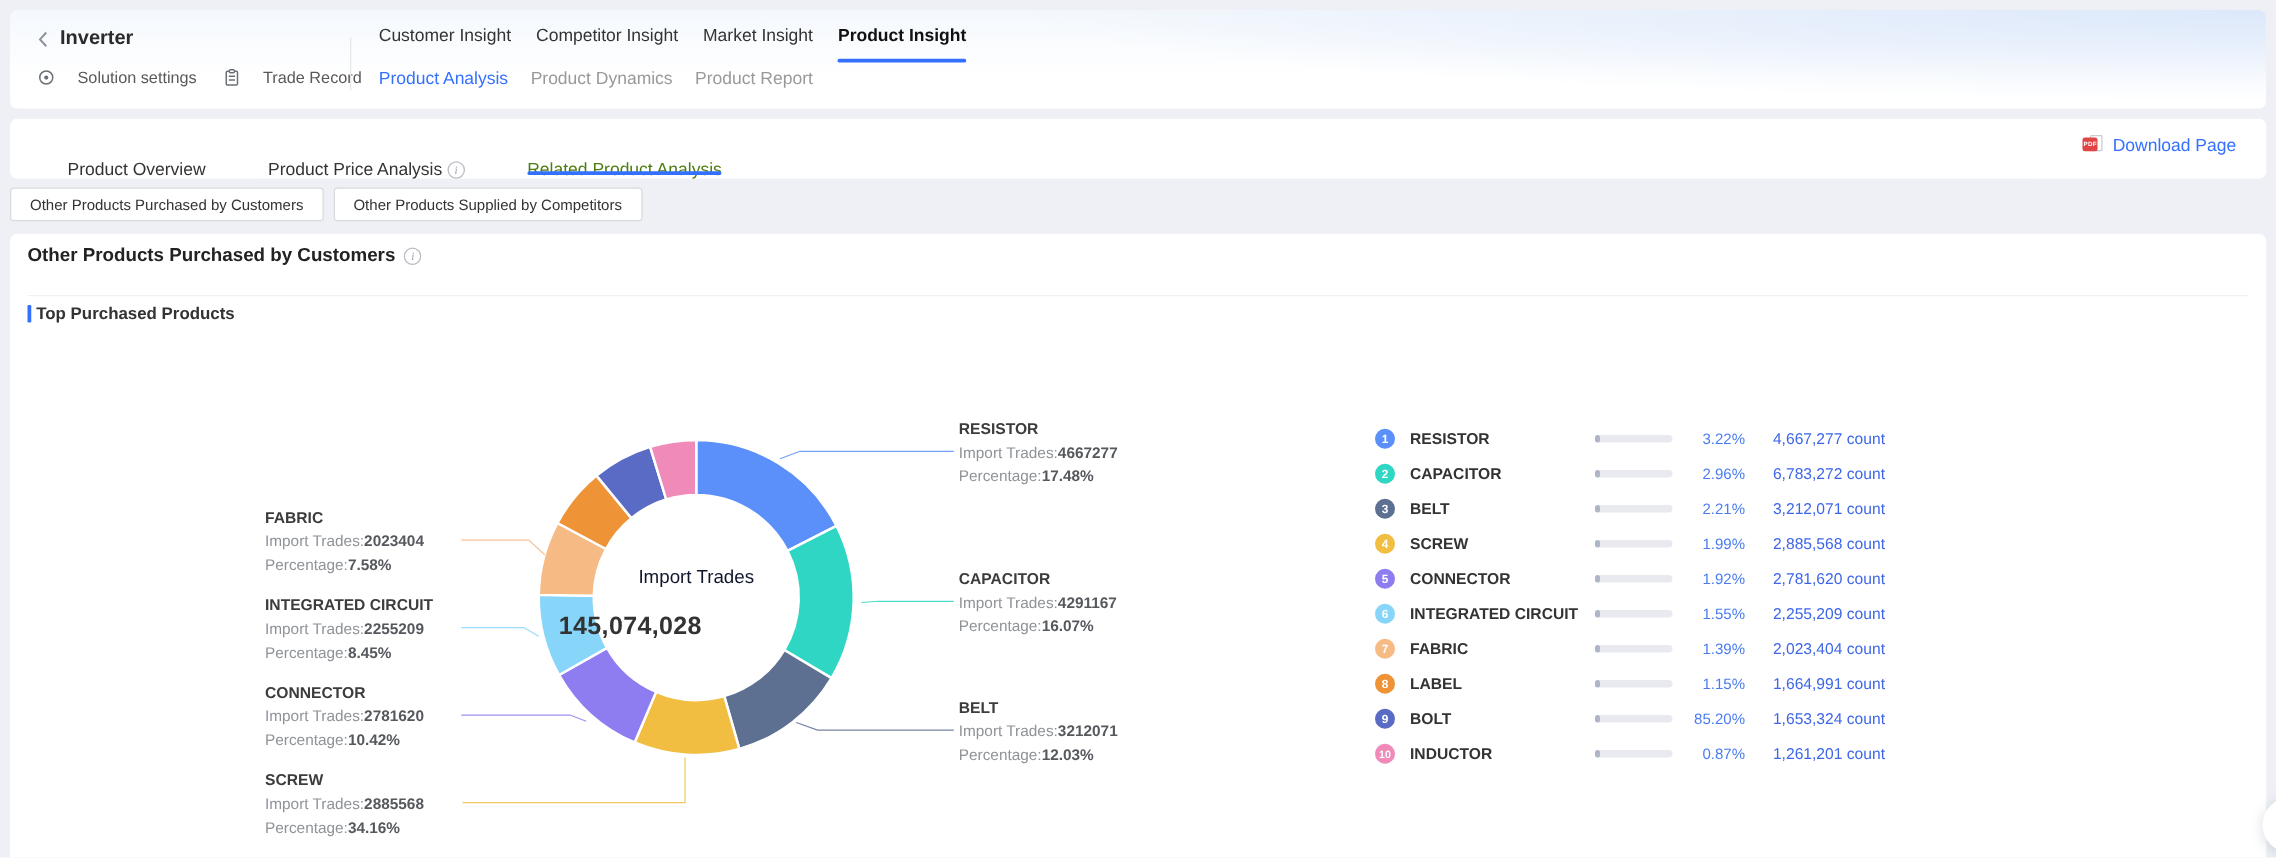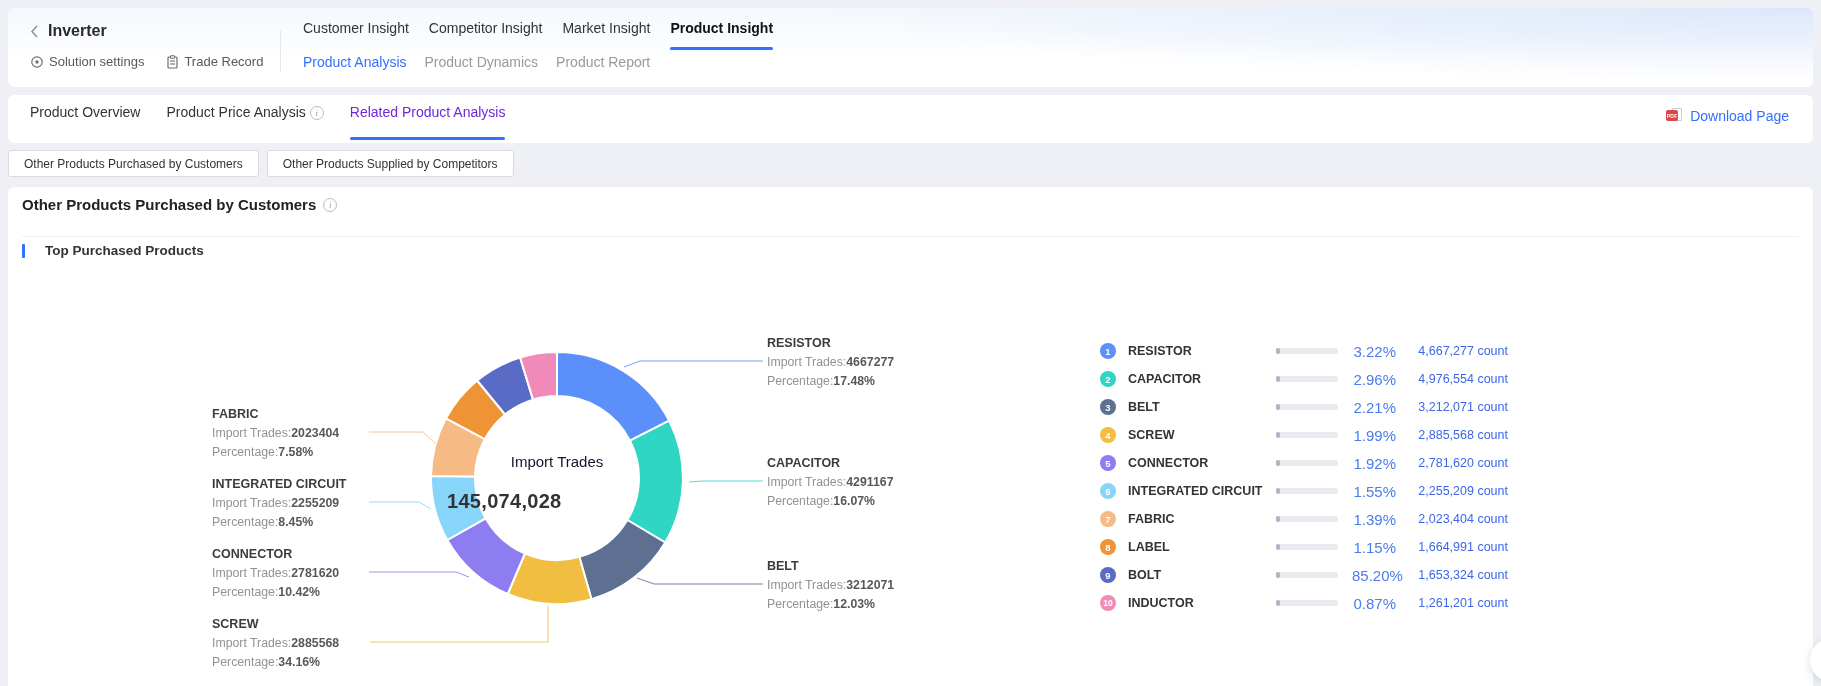--- a/index.html
+++ b/index.html
@@ -10,38 +10,38 @@
 
   
   .header-card { left:8px; top:8px; width:1805px; height:79px;
      background: radial-gradient(120% 200% at 100% 0%, #dce8fa 0%, rgba(255,255,255,0) 46%),
                  linear-gradient(to bottom, #f4f8fd, #ffffff 65%);
   }
   .back-row { position:absolute; left:22px; top:14px; display:flex; align-items:center; gap:8px; }
   .back-icon { width:10px; height:16px; display:inline-flex; align-items:center; cursor:pointer; }
   .page-title { font-size:16px; font-weight:700; color:#2b2b2b; }
   .header-links { position:absolute; left:22px; top:46px; display:flex; gap:22px; }
-  .header-link { display:flex; align-items:center; gap:5px; font-size:13px; color:#595959; cursor:pointer; }
+  .header-link { display:flex; align-items:center; gap:18px; font-size:13px; color:#595959; cursor:pointer; }
   .header-divider { position:absolute; left:272px; top:22px; width:1px; height:42px; background:#e4e7ec; }
 
   .main-tabs { position:absolute; left:295px; top:12px; display:flex; gap:20px; }
   .main-tab { font-size:14px; color:#333; cursor:pointer; position:relative; padding-bottom:4px; }
   .main-tab.active { font-weight:700; color:#111; }
   .main-tab.active::after { content:""; position:absolute; left:0; right:0; bottom:-10px;
      height:3px; border-radius:2px; background:#3370FF; }
   .sub-tabs { position:absolute; left:295px; top:46px; display:flex; gap:18px; }
   .sub-tab { font-size:14px; color:#999; cursor:pointer; }
   .sub-tab.active { color:#3370FF; }
 
   
   .toolbar-card { left:8px; top:95px; width:1805px; height:48px; }
   .toolbar-tabs { position:absolute; left:22px; top:0; height:48px; display:flex; gap:26px; }
-  .toolbar-tab { position:relative; display:flex; align-items:flex-start; padding-top:9px;
-     font-size:14px; color:#333; cursor:pointer; gap:4px; }
-  .toolbar-tab.active { color:#6d28d9; }
+  .toolbar-tab { position:relative; display:flex; align-items:flex-end; padding-top:9px;
+     font-size:14px; color:#333; cursor:pointer; gap:4px;margin-left:24px; }
+  .toolbar-tab.active { color:#4d7c0f; }
   .toolbar-tab.active::after { content:""; position:absolute; left:0; right:0; bottom:3px;
      height:3px; border-radius:2px; background:#3370FF; }
   .download { position:absolute; right:24px; top:12px; display:flex; align-items:center; gap:6px;
      font-size:14px; color:#3370FF; cursor:pointer; }
   .pdf-icon { position:relative; width:18px; height:17px; }
   .pdf-page { position:absolute; left:6px; top:1px; width:10px; height:13px; background:#fff;
      border:1px solid #c9ccd4; border-radius:1px; }
   .pdf-badge { position:absolute; left:0; top:3px; width:12px; height:11px; background:#e04444;
      border-radius:2px; color:#fff; font-size:5px; font-weight:700; display:flex;
      align-items:center; justify-content:center; letter-spacing:.2px; }
@@ -53,21 +53,21 @@
      font-family:"Liberation Sans",sans-serif; }
 
   
   .main-card { left:8px; top:187px; width:1805px; height:499px; border-radius:6px 6px 0 0; }
   .panel-title-row { position:absolute; left:14px; top:9px; display:flex; align-items:center; gap:7px; }
   .panel-title { font-size:15px; font-weight:700; color:#222; }
   .info-icon { width:14px; height:14px; border:1px solid #b9bdc4; border-radius:50%; color:#9aa0a8;
      font-size:9px; font-style:italic; font-family:"Liberation Serif",serif;
      display:inline-flex; align-items:center; justify-content:center; cursor:pointer; }
   .panel-divider { position:absolute; left:14px; right:14px; top:49px; height:1px; background:#f0f1f4; }
-  .section-row { position:absolute; left:14px; top:56px; display:flex; align-items:center; gap:20px; }
+  .section-row { position:absolute; left:14px; top:56px; display:flex; align-items:center; gap:4px; }
   .section-bar { width:3px; height:14px; background:#3370FF; border-radius:1px; }
   .section-title { font-size:13.5px; font-weight:700; color:#333; }
 
   
   #chart-svg { position:absolute; left:0; top:0; pointer-events:none; }
   .center-label { position:absolute; left:457px; top:453px; width:200px; text-align:center;
      font-size:15px; color:#0f172a; }
   .center-value { position:absolute; left:447px; top:490px; width:220px; 
      font-size:20px; font-weight:600; color:#333; letter-spacing:.3px; }
   .callout { position:absolute; width:190px; line-height:19px; font-size:12.3px; }
@@ -78,21 +78,21 @@
   
   .rank-list { position:absolute; left:1100px; top:337px; width:430px; }
   .rank-row { display:flex; align-items:center; height:28px; }
   .rank-badge { width:16px; height:16px; border-radius:50%; color:#fff; font-size:9.5px; font-weight:700;
      display:flex; align-items:center; justify-content:center; margin-right:12px; flex:0 0 16px; }
   .rank-badge.two-digit { font-size:8.5px; }
   .rank-name { width:148px; font-size:12.5px; font-weight:700; color:#333; }
   .rank-bar { position:relative; width:62px; height:6px; background:#e8eaf0; border-radius:3px;
      margin-right:14px; flex:0 0 62px; cursor:default; }
   .rank-bar-fill { position:absolute; left:0; top:0; height:6px; border-radius:3px; background:#aeb5c6; }
-  .rank-pct { width:44px; text-align:right; font-size:15px; color:#4a7cf0; margin-right:12px; }
+  .rank-pct { width:44px; text-align:right; font-size:12px; color:#4a7cf0; margin-right:12px; }
   .rank-count { width:100px; text-align:right; font-size:12.5px; color:#3d66e8; white-space:nowrap; }
 
   .floating-widget { position:absolute; left:1810px; top:638px; width:44px; height:44px; border-radius:50%;
      background:#fff; box-shadow:0 2px 10px rgba(60,80,120,.2); display:flex; align-items:center;
      justify-content:center; cursor:pointer; }
 
   .icon-svg { display:block; }
 </style>
 </head>
 <body>
@@ -254,21 +254,21 @@
         <span class="rank-pct">3.22%</span>
         <span class="rank-count">4,667,277 count</span>
       </div>
       <div class="rank-row">
         <span class="rank-badge" style="background: rgb(47, 214, 195);">2</span>
         <span class="rank-name">CAPACITOR</span>
         <span class="rank-bar">
           <span class="rank-bar-fill" style="width: 4px;"></span>
         </span>
         <span class="rank-pct">2.96%</span>
-        <span class="rank-count">4,976,554 count</span>
+        <span class="rank-count">6,783,272 count</span>
       </div>
       <div class="rank-row">
         <span class="rank-badge" style="background: rgb(93, 112, 146);">3</span>
         <span class="rank-name">BELT</span>
         <span class="rank-bar">
           <span class="rank-bar-fill" style="width: 4px;"></span>
         </span>
         <span class="rank-pct">2.21%</span>
         <span class="rank-count">3,212,071 count</span>
       </div>

